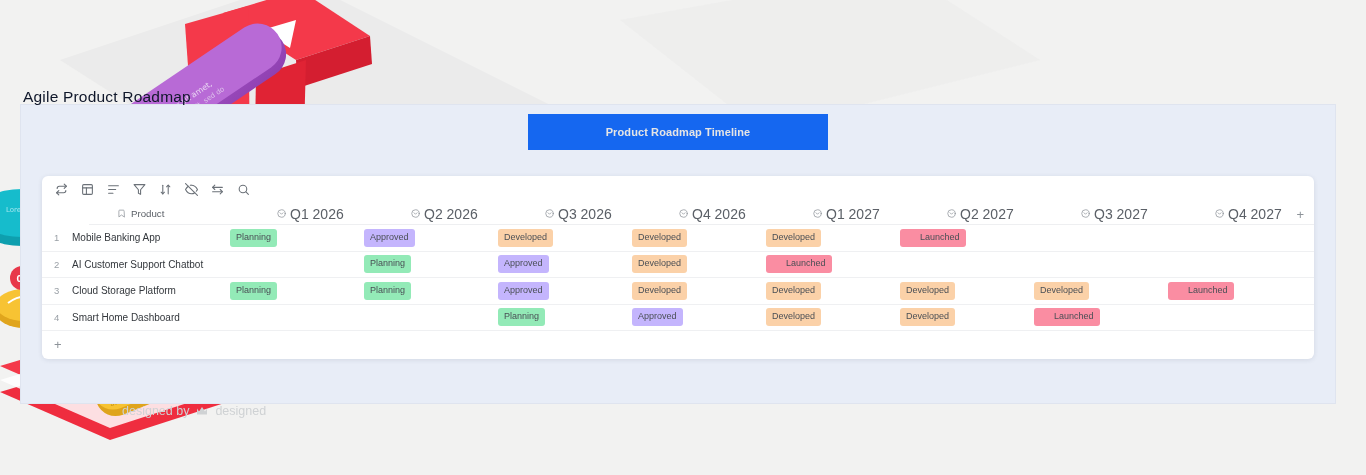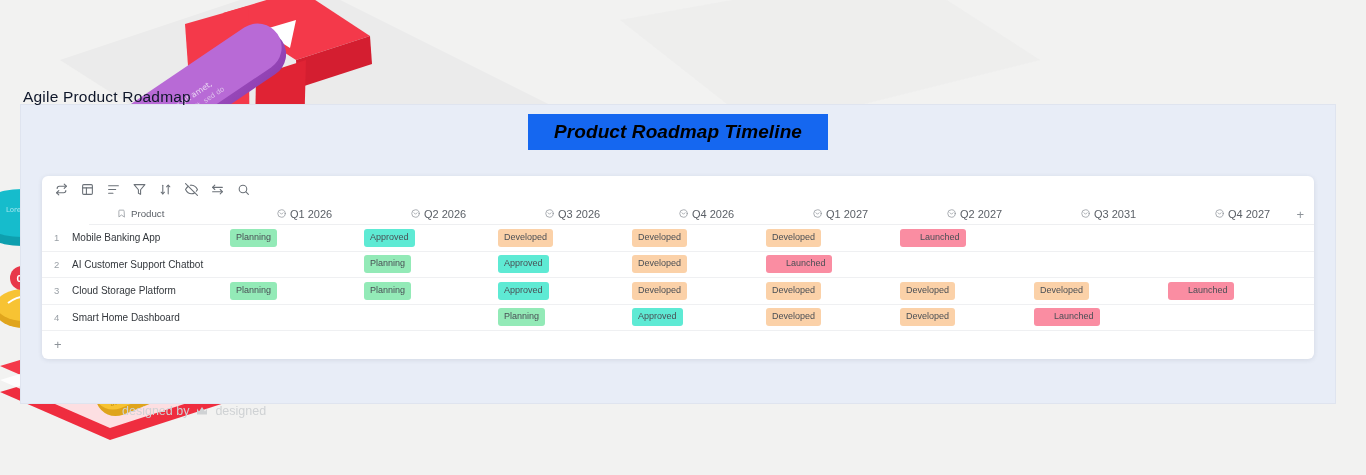--- a/index.html
+++ b/index.html
@@ -55,26 +55,25 @@
     top: 114px;
     width: 300px;
     height: 36px;
     background: #1567f0;
     display: flex;
     align-items: center;
     justify-content: center;
     z-index: 4;
   }
   .banner-text {
-    color: #000000;
-    font-size: 19px;
+    color: #e5e5e5;
+    font-size: 11px;
     font-weight: bold;
     letter-spacing: .1px;
     white-space: nowrap;
-    font-style: italic;
   }
 
   
   .table-card {
     position: absolute;
     left: 42px;
     top: 176px;
     width: 1272px;
     height: 183px;
     background: #ffffff;
@@ -127,21 +126,21 @@
     gap: 5px;
     font-size: 9.7px;
     color: #5b6067;
   }
   .cell-q {
     width: 134px;
     flex: 0 0 134px;
     display: flex;
     align-items: center;
     gap: 4px;
-    font-size: 11px;
+    font-size: 14px;
     color: #5b6067;
     white-space: nowrap;
   }
   .hdr-ic { display: flex; align-items: center; flex: 0 0 auto; }
   .hdr-plus {
     position: absolute;
     right: 10px;
     top: 50%;
     transform: translateY(-50%);
     font-size: 13px;
@@ -181,21 +180,21 @@
   .badge {
     display: inline-block;
     font-size: 9px;
     line-height: 1;
     padding: 4px 6px 5px 6px;
     border-radius: 3px;
     white-space: nowrap;
     color: #4a4f55;
   }
   .badge.b-planning  { background: #93eab7; }
-  .badge.b-approved  { background: #5eead4; }
+  .badge.b-approved  { background: #c4b5fd; }
   .badge.b-developed { background: #fbd1a8; }
   .badge.b-launched  { background: #fa8da2; padding-left: 20px; }
 
   
   .add-row {
     height: 27px;
     display: flex;
     align-items: center;
     padding-left: 12px;
   }
@@ -430,21 +429,21 @@
       </span>
       <span>Q2 2027</span>
     </div>
     <div class="cell-q">
       <span class="hdr-ic">
         <svg width="9" height="9" viewBox="0 0 24 24" fill="none" stroke="#8d9399" stroke-width="2" stroke-linecap="round" stroke-linejoin="round">
             <circle cx="12" cy="12" r="10"></circle>
             <polyline points="8 10 12 14 16 10"></polyline>
           </svg>
       </span>
-      <span>Q3 2031</span>
+      <span>Q3 2027</span>
     </div>
     <div class="cell-q">
       <span class="hdr-ic">
         <svg width="9" height="9" viewBox="0 0 24 24" fill="none" stroke="#8d9399" stroke-width="2" stroke-linecap="round" stroke-linejoin="round">
             <circle cx="12" cy="12" r="10"></circle>
             <polyline points="8 10 12 14 16 10"></polyline>
           </svg>
       </span>
       <span>Q4 2027</span>
     </div>

